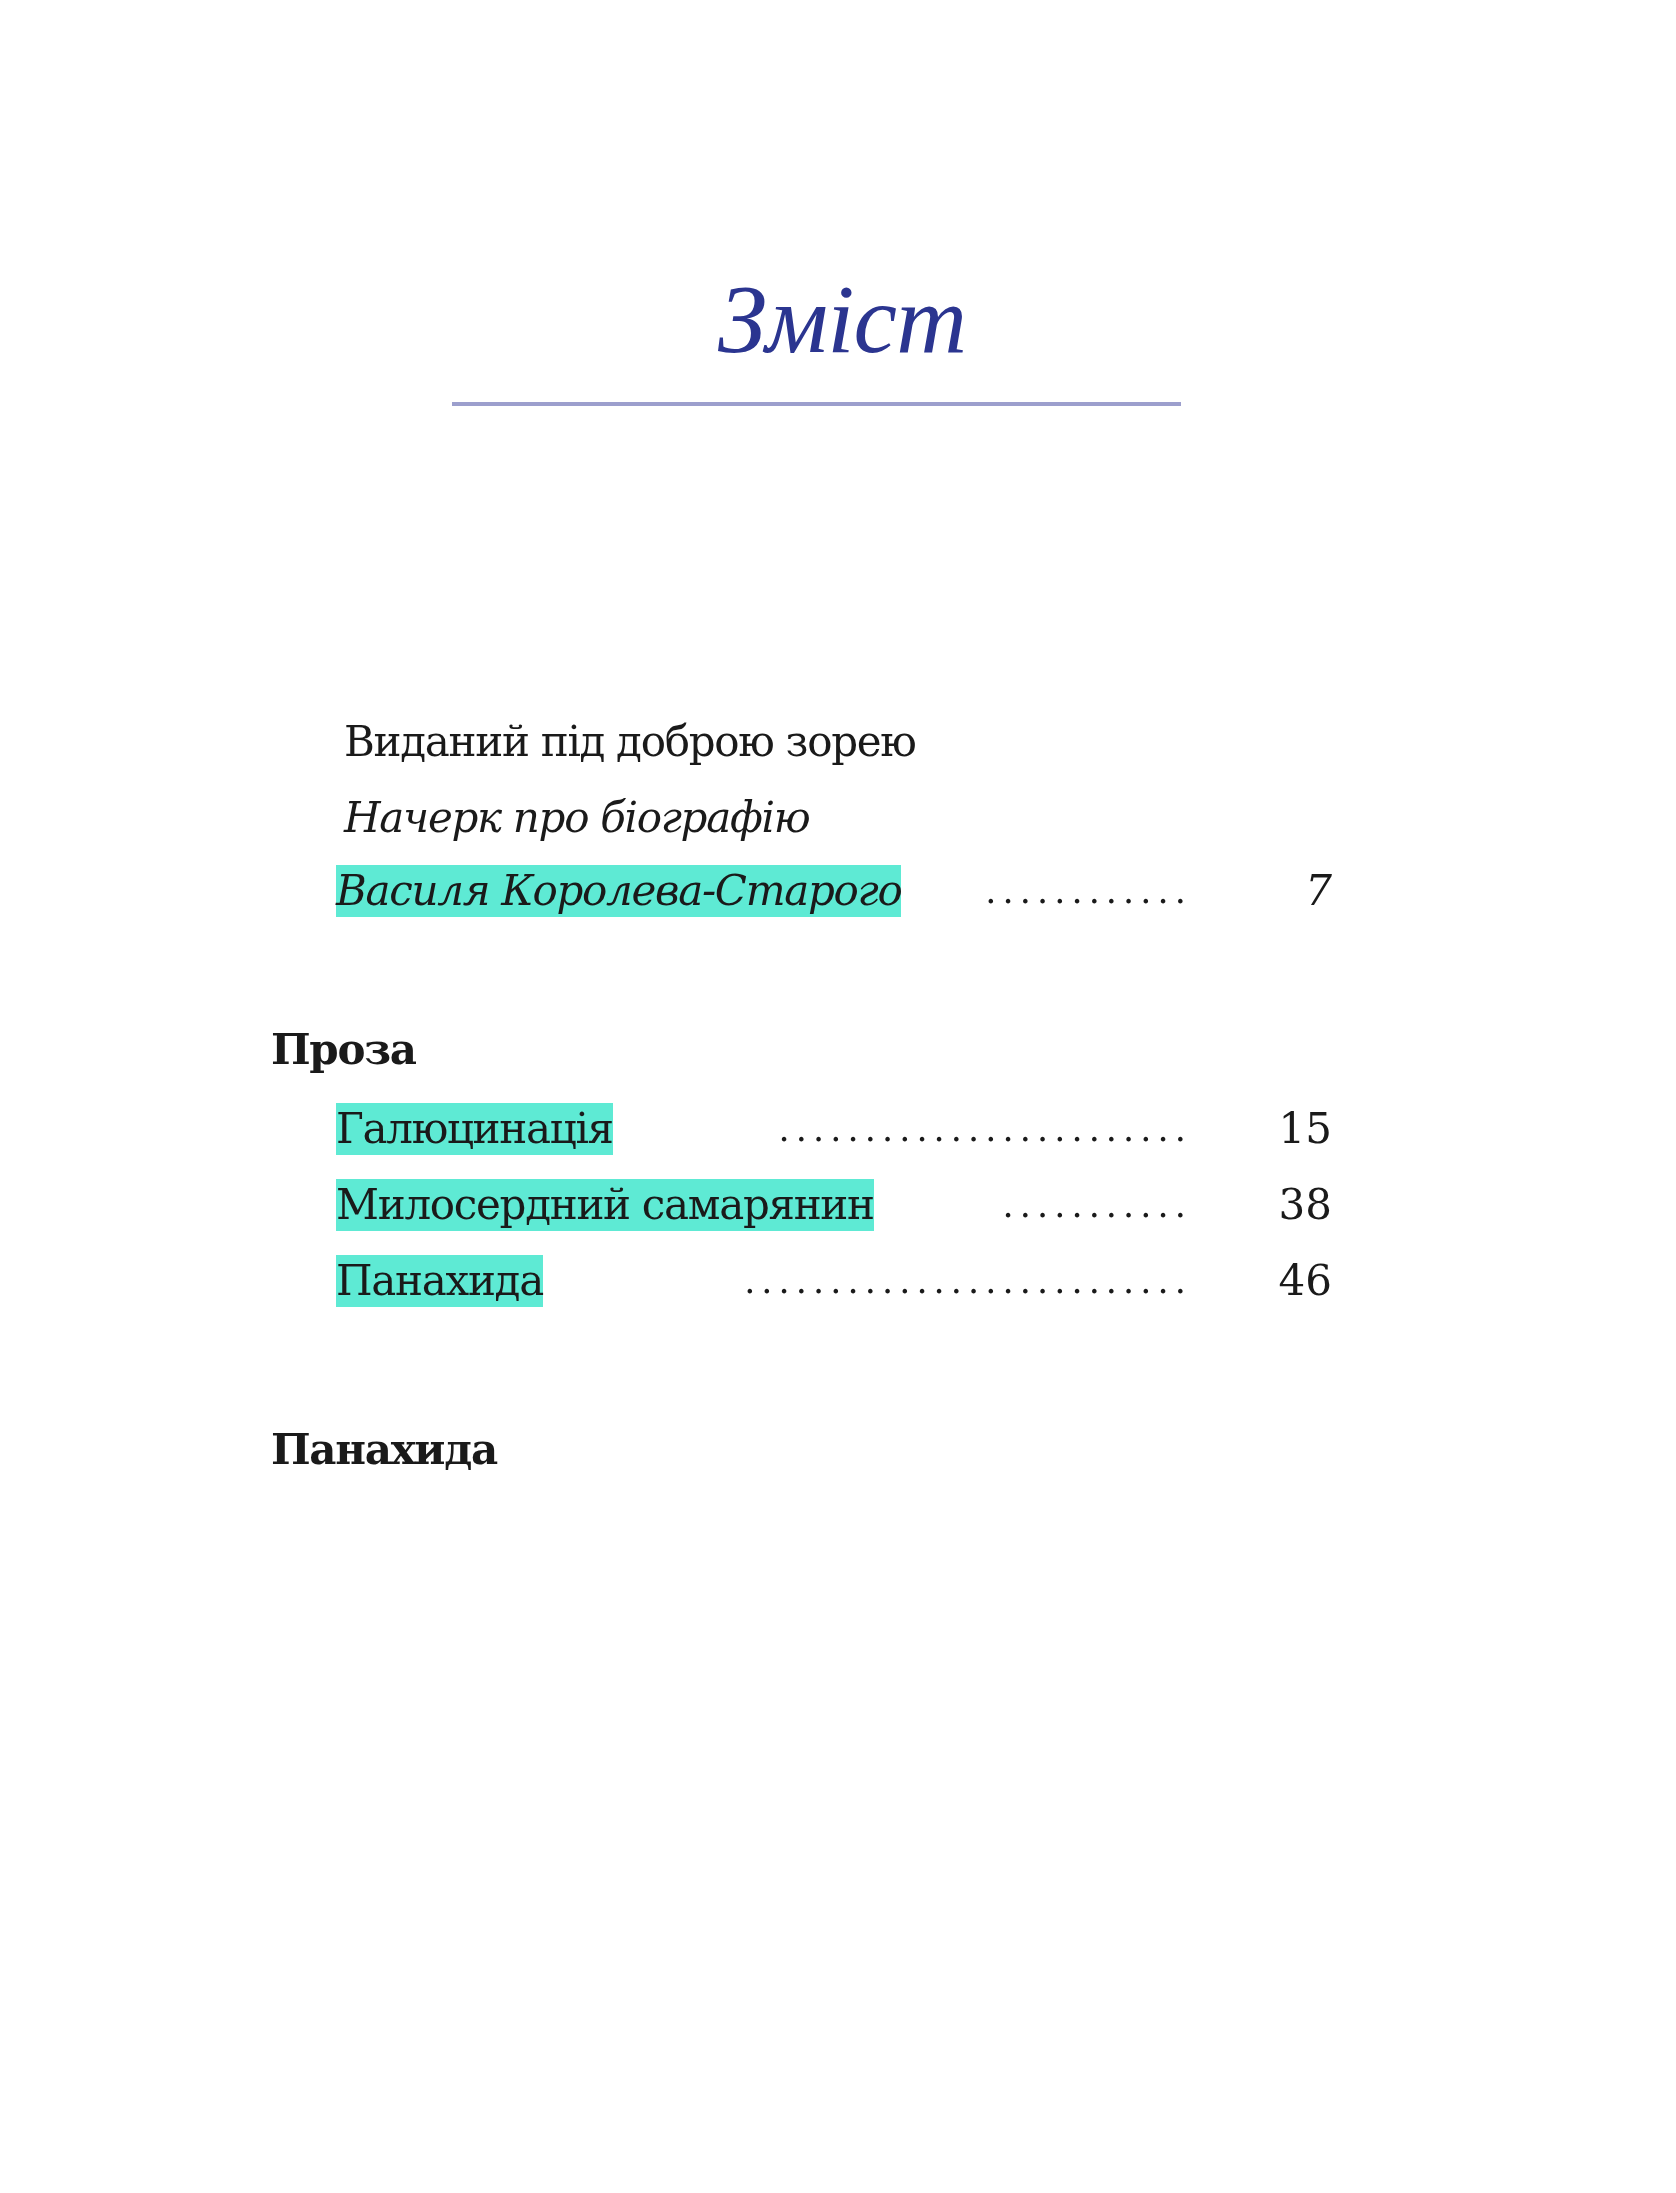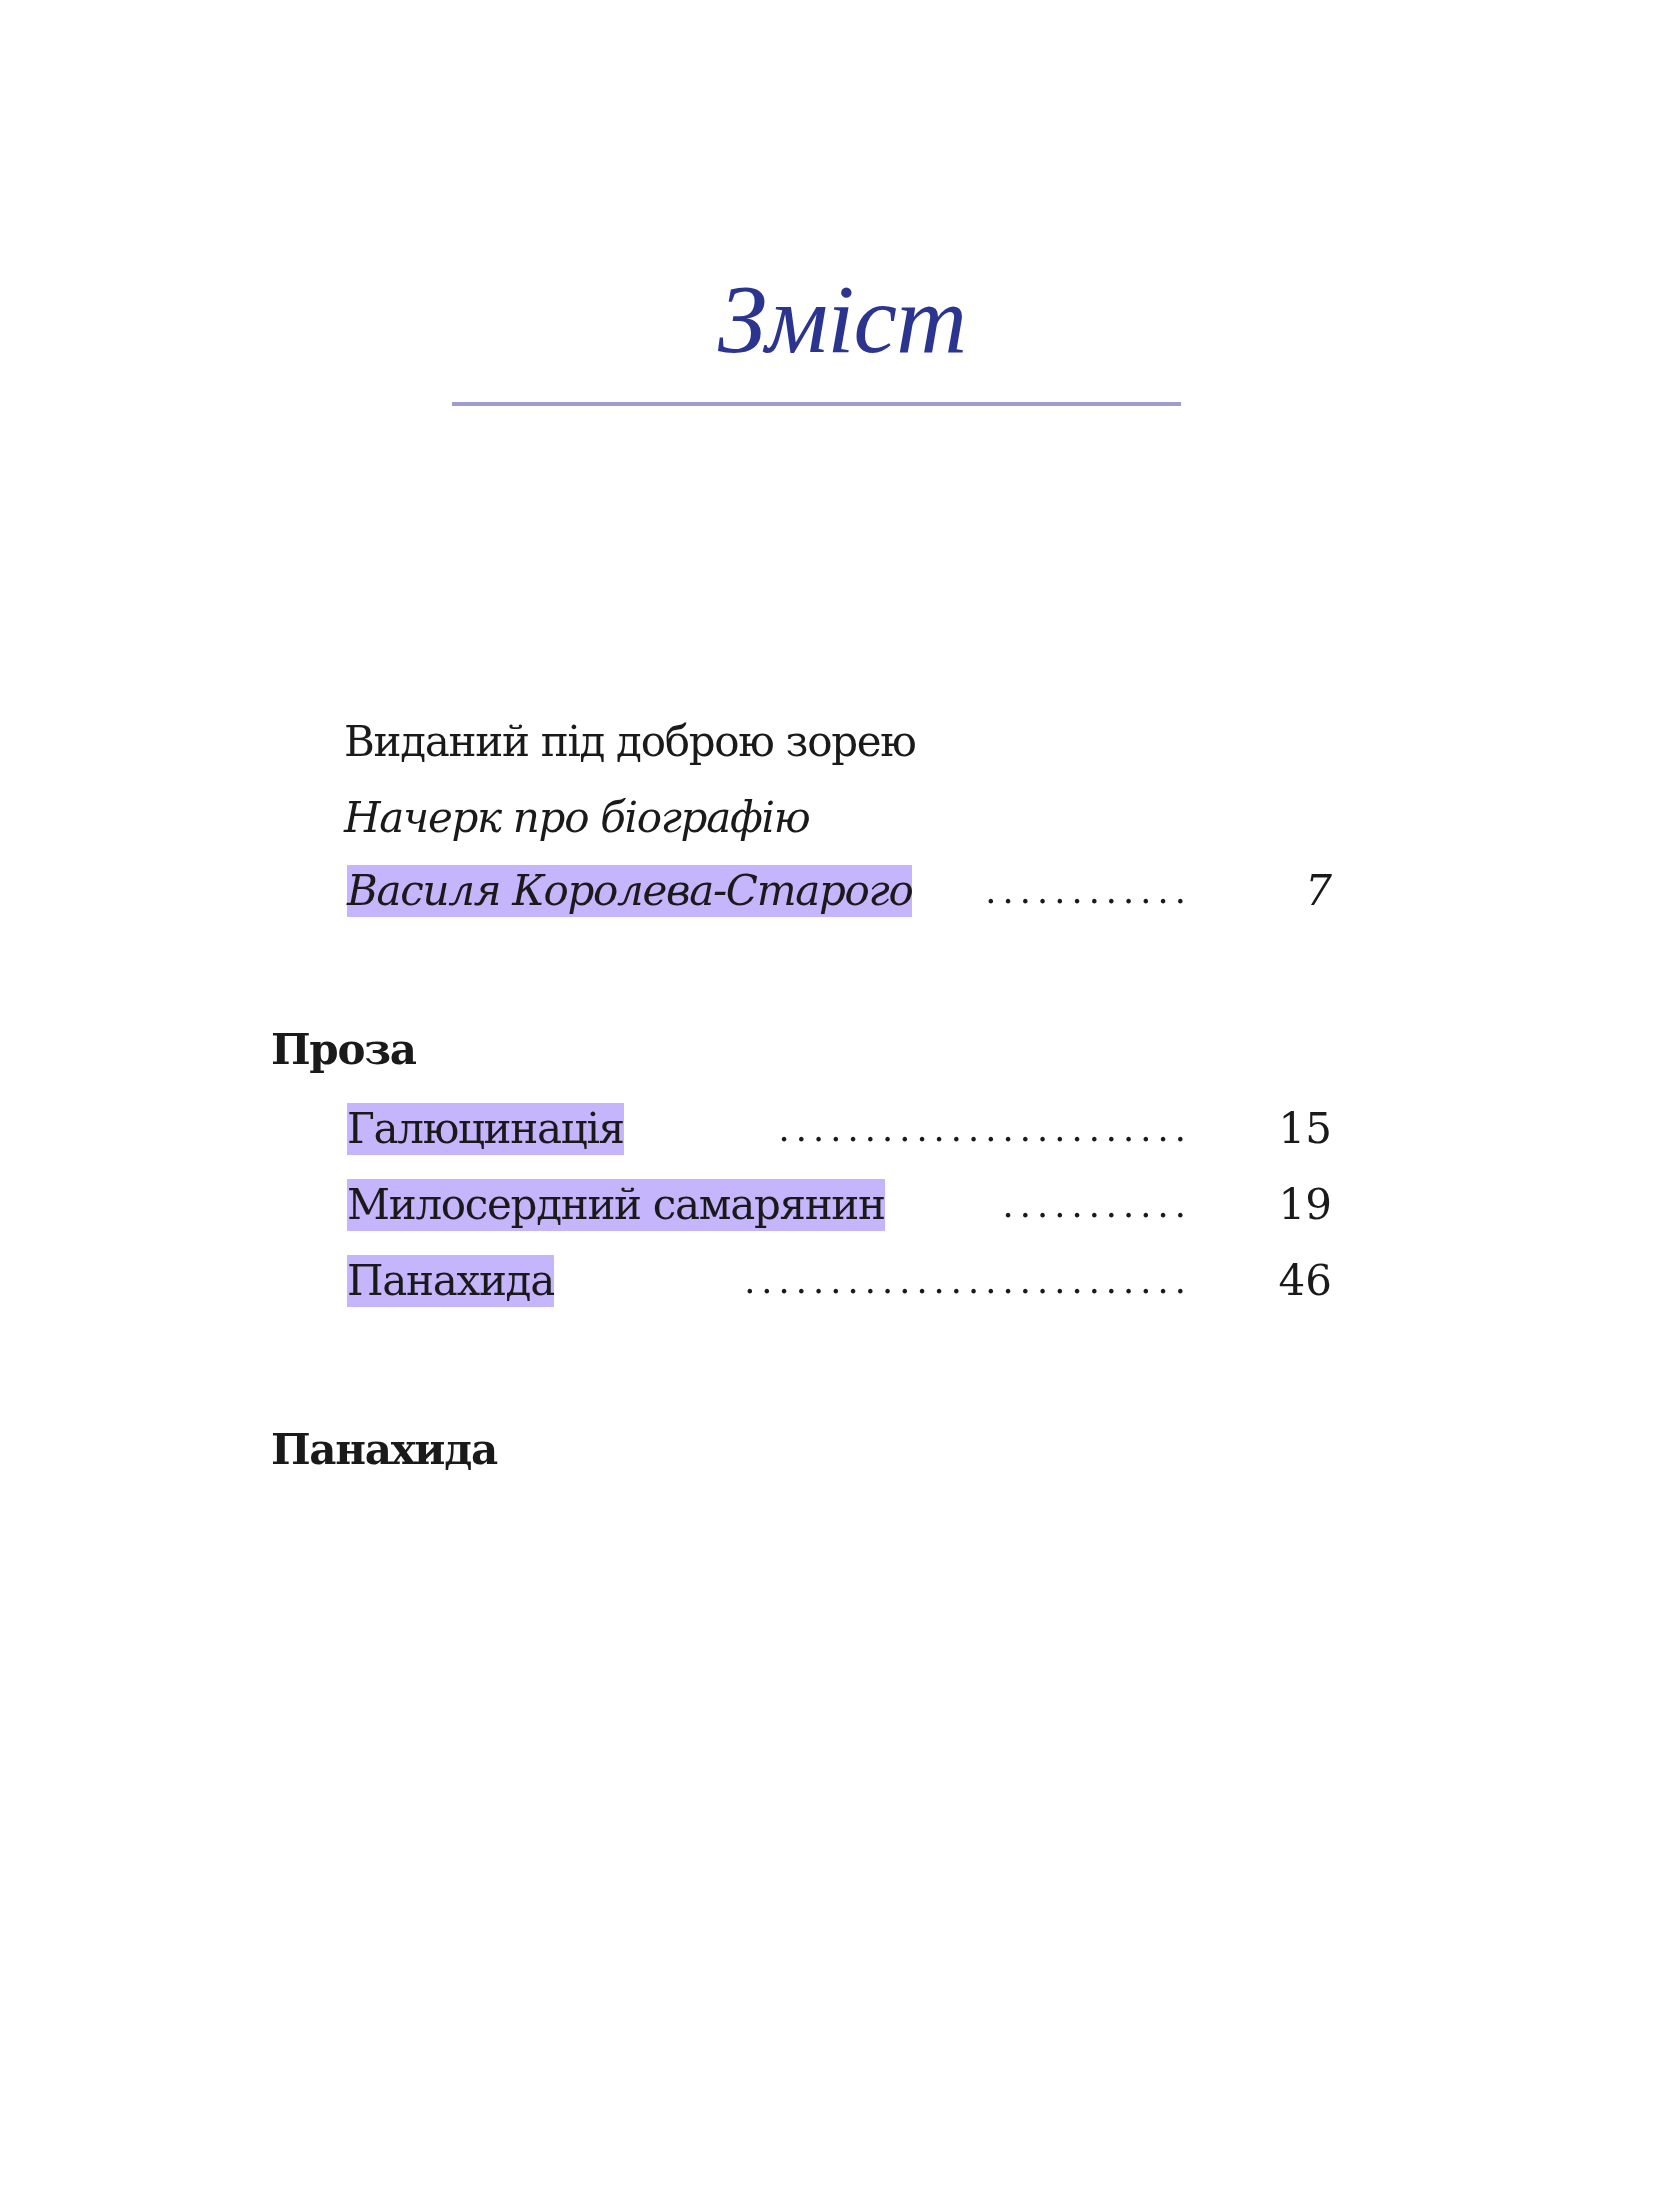--- a/index.html
+++ b/index.html
@@ -74,22 +74,21 @@
       height: 52px;
     }
     .entry-title {
       position: absolute;
       left: 0;
       top: 0;
       font-size: 42px;
       line-height: 52px;
       white-space: nowrap;
       letter-spacing: -1.3px;
-      background: #c4b5fd;
-      margin-left: 11px;
+      background: #5eead4;
     }
     .entry-title.italic {
       font-style: italic;
     }
     .leader {
       position: absolute;
       right: 140px;
       top: 0;
       font-size: 35px;
       line-height: 52px;
@@ -131,21 +130,21 @@
 
   <div class="entry-row" style="top:1103px;">
     <span class="entry-title">Галюцинація</span>
     <span class="leader">........................</span>
     <span class="page-num">15</span>
   </div>
 
   <div class="entry-row" style="top:1179px;">
     <span class="entry-title">Милосердний самарянин</span>
     <span class="leader">...........</span>
-    <span class="page-num">19</span>
+    <span class="page-num">38</span>
   </div>
 
   <div class="entry-row" style="top:1255px;">
     <span class="entry-title">Панахида</span>
     <span class="leader">..........................</span>
     <span class="page-num">46</span>
   </div>
 
   <div class="section-heading" style="top:1424px;">Панахида</div>
 

